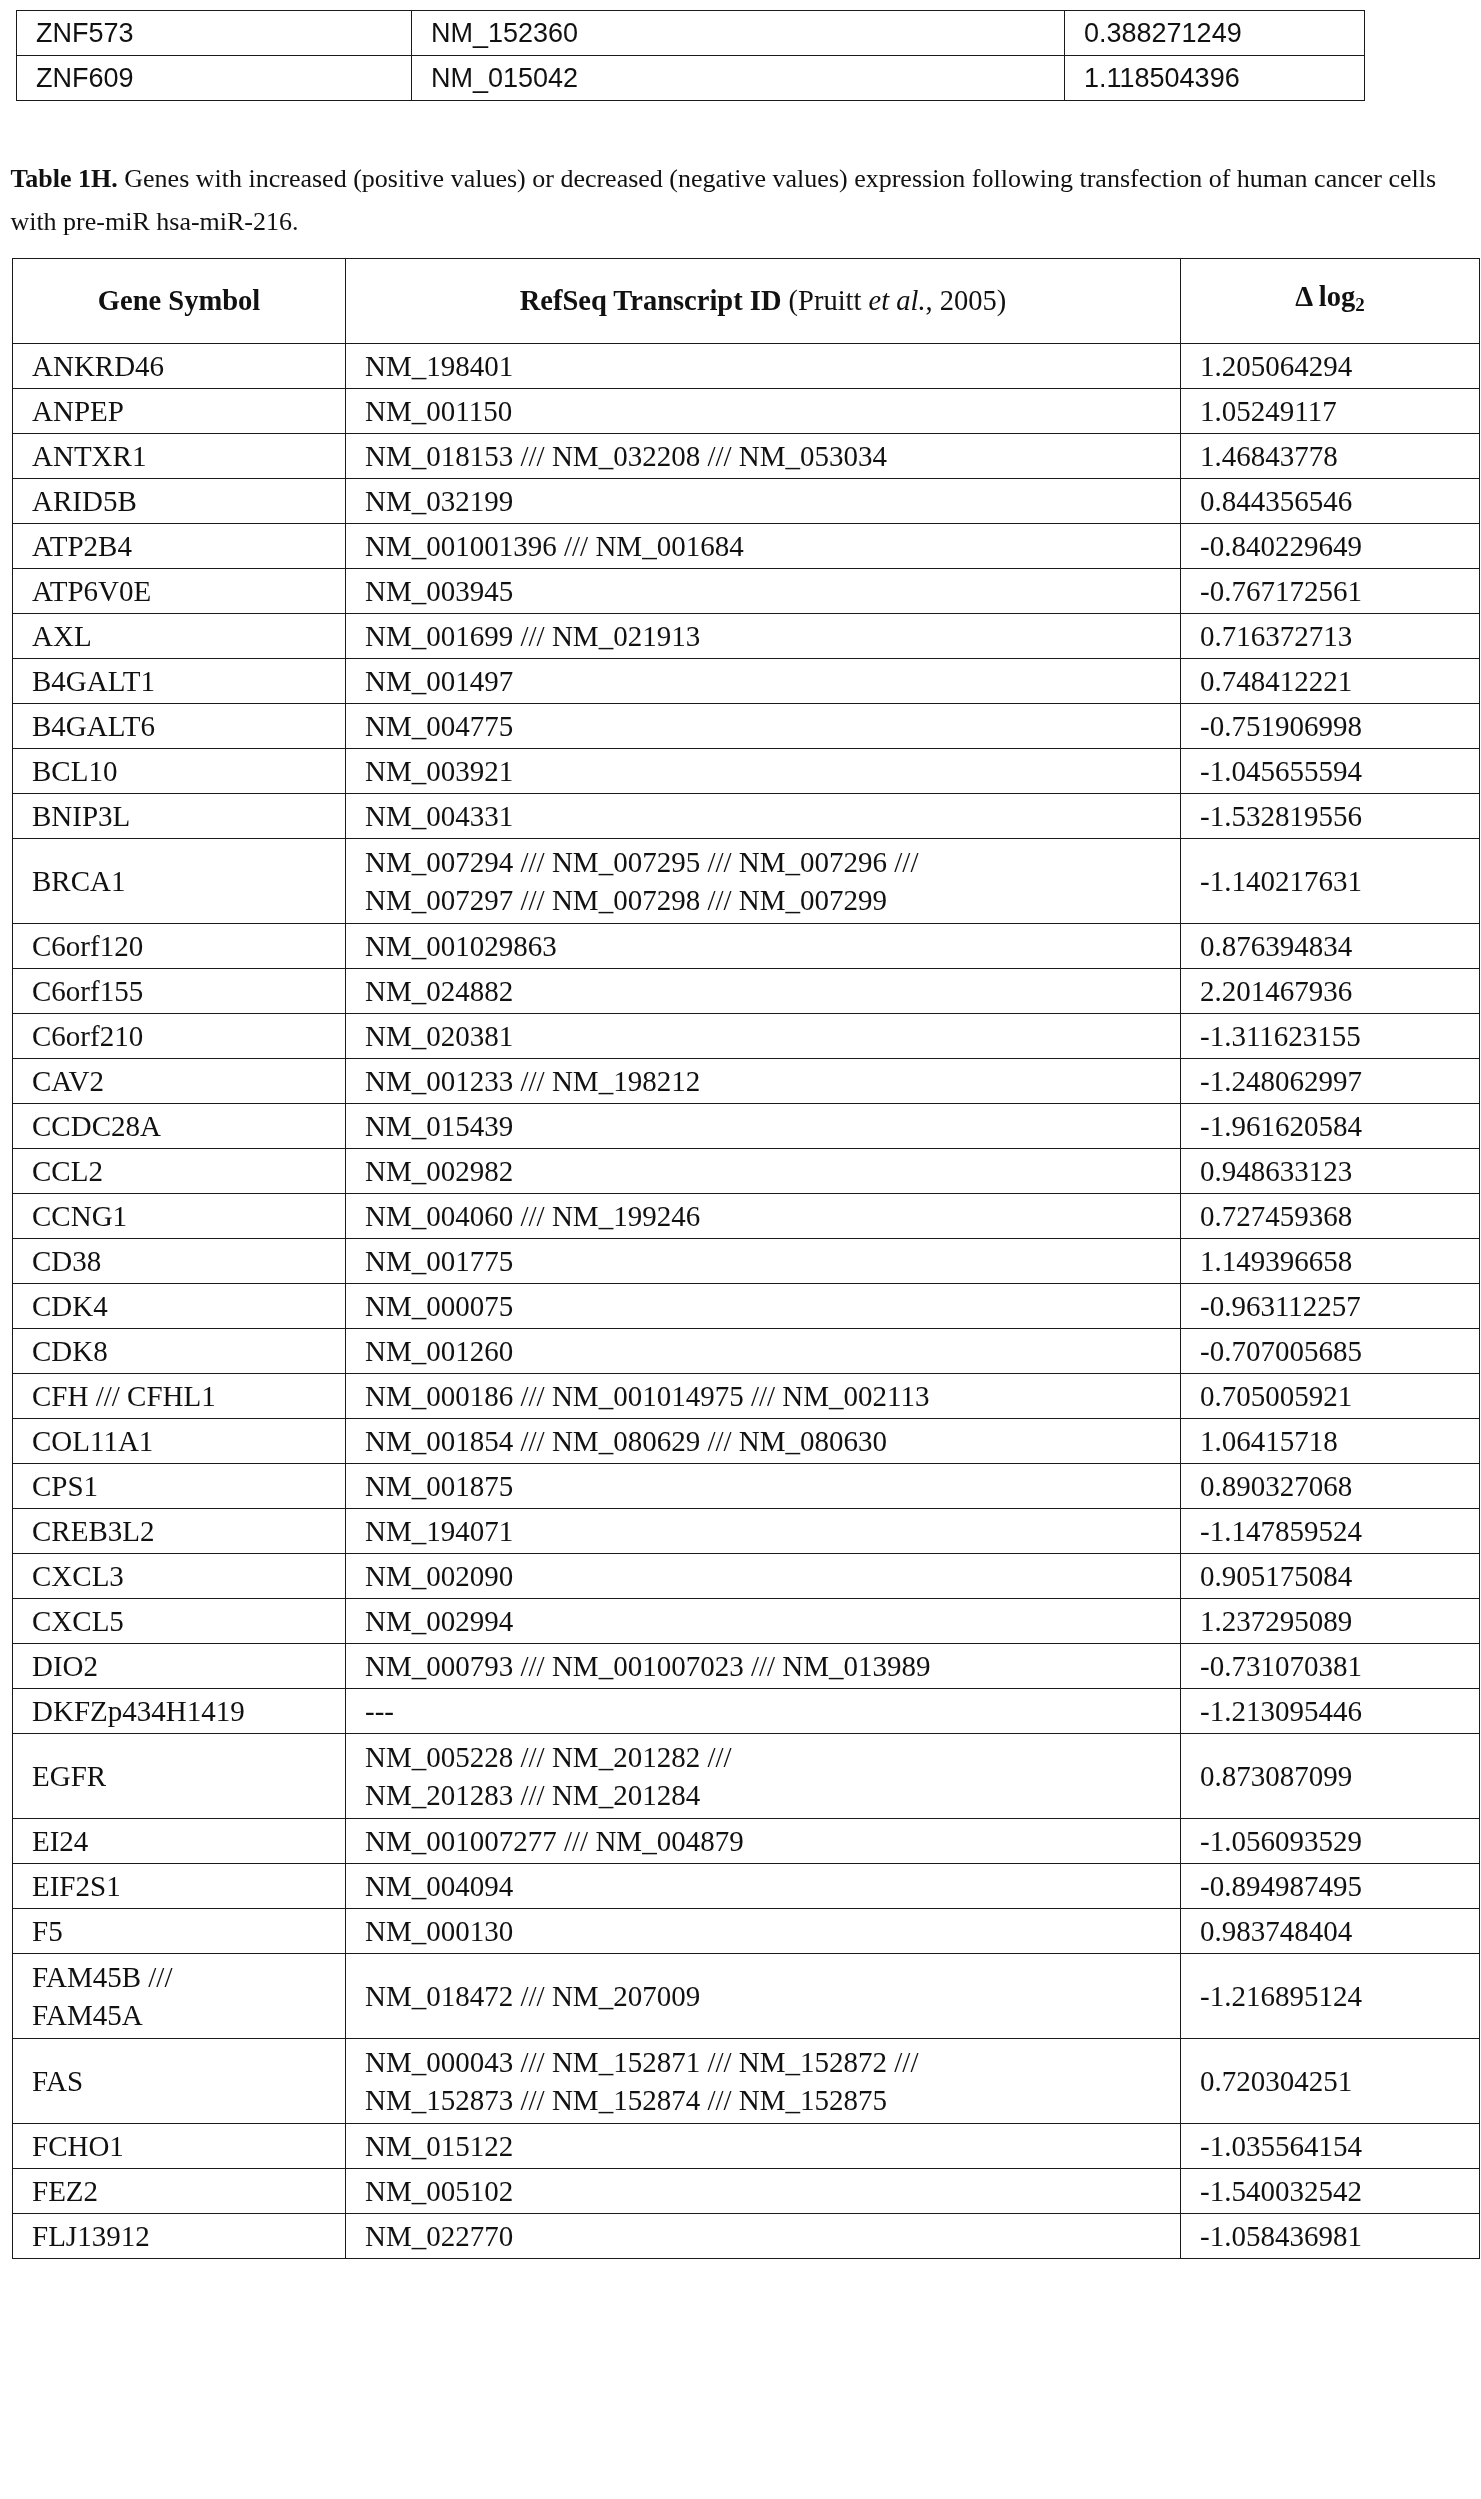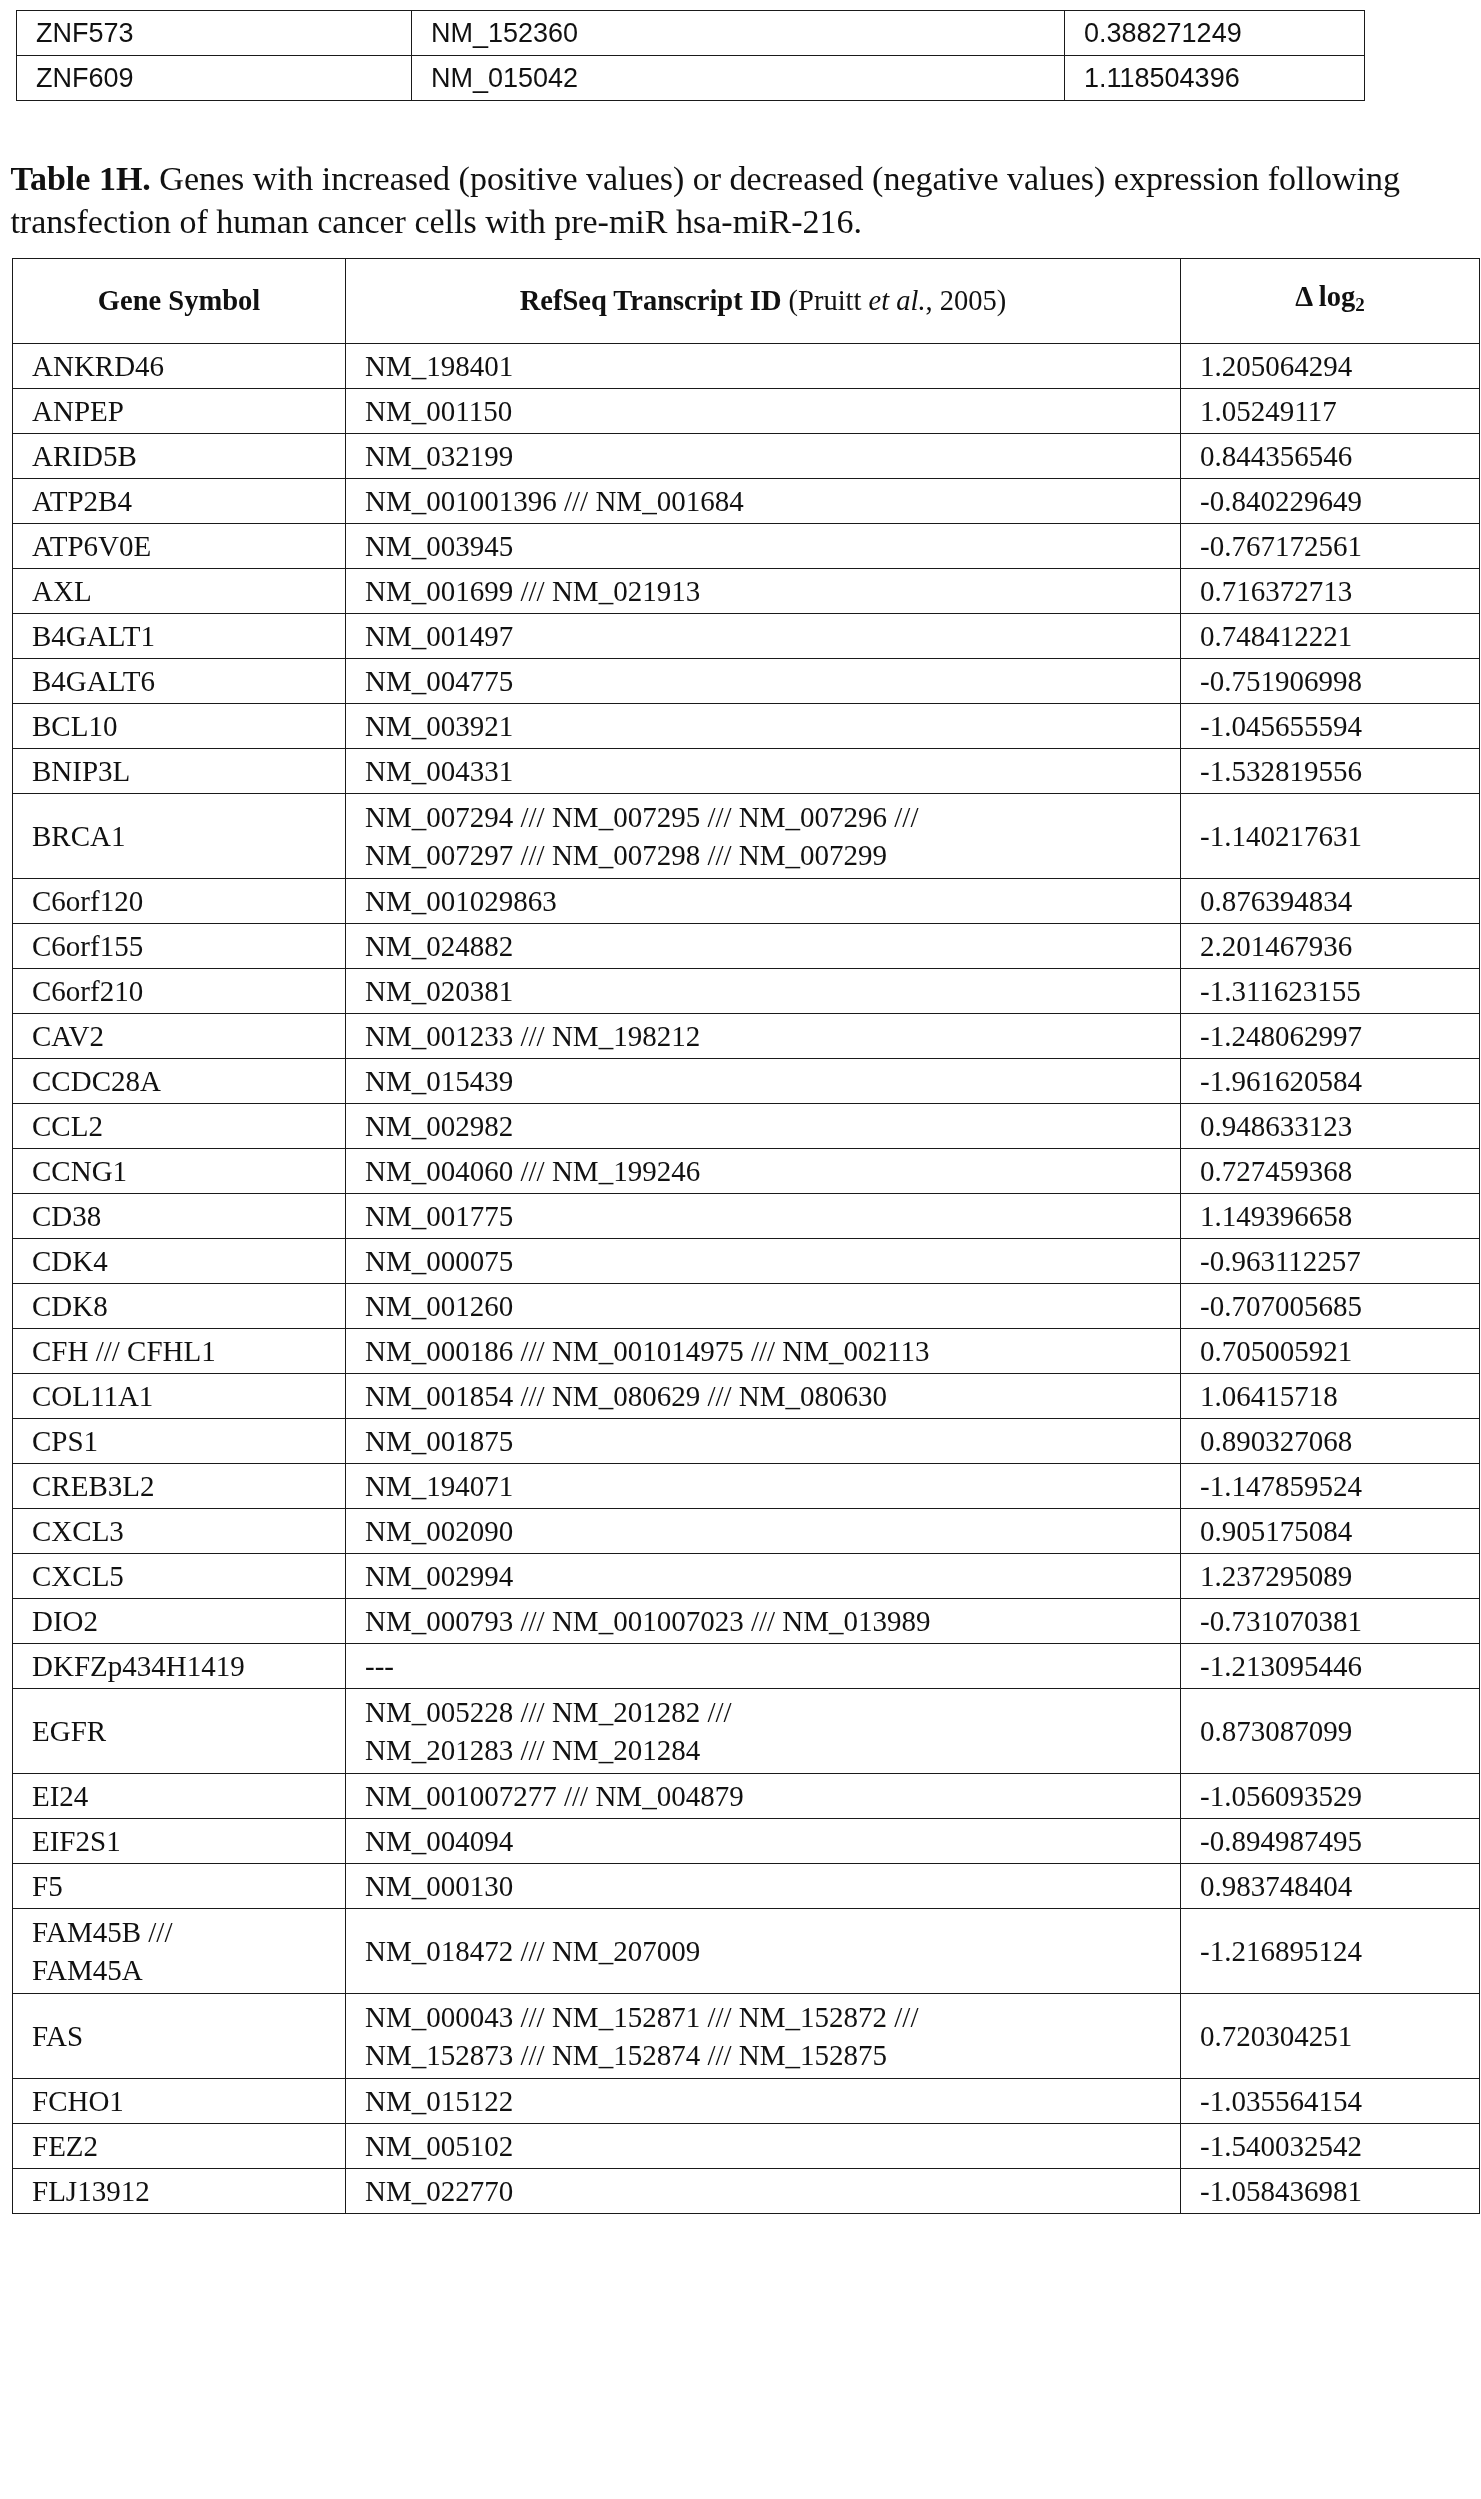--- a/index.html
+++ b/index.html
@@ -1,21 +1,21 @@
 <!DOCTYPE html>
 <html style="font-size:14px"><head>
 <meta charset="utf-8">
 <style>
   html, body { margin: 0; padding: 0; background: #ffffff; }
   body { width: 1482px; height: 2500px; position: relative; font-family: "Liberation Serif", "DejaVu Serif", serif; color: #111; overflow: hidden; }
   table { border-collapse: collapse; position: absolute; table-layout: fixed; }
   td, th { border: 1.7px solid #1a1a1a; padding: 0 0 0 19px; font-size: 29px; line-height: 38px; vertical-align: middle; text-align: left; font-weight: normal; }
   #prev-table { left: 16px; top: 10.4px; width: 1349px; }
   #prev-table td { height: 44px; font-family: "Liberation Sans", "DejaVu Sans", sans-serif; font-size: 27px; }
-  #caption { position: absolute; left: 10.4px; top: 157px; width: 1471px; font-size: 34px; line-height: 43px; }
+  #caption { position: absolute; left: 10.4px; top: 157px; width: 1471px; font-size: 26px; line-height: 43px; }
   #caption b { font-weight: bold; }
   #main-table { left: 12px; top: 258px; width: 1468px; }
   #main-table th { font-weight: bold; text-align: center; height: 60px; padding: 12px; font-size: 28.5px; }
   #main-table th .normal { font-weight: normal; }
   #main-table td { height: 44px; }
   #main-table td.multi { height: 84px; }
   .sub { font-size: 19px; vertical-align: -5.2px; }
 </style>
 </head>
 <body>
@@ -60,20 +60,25 @@
         <td><span>ANKRD46</span></td>
         <td><span>NM_198401</span></td>
         <td><span>1.205064294</span></td>
       </tr>
       <tr>
         <td><span>ANPEP</span></td>
         <td><span>NM_001150</span></td>
         <td><span>1.05249117</span></td>
       </tr>
       <tr>
+        <td><span>ANTXR1</span></td>
+        <td><span>NM_018153 /// NM_032208 /// NM_053034</span></td>
+        <td><span>1.46843778</span></td>
+      </tr>
+      <tr>
         <td><span>ARID5B</span></td>
         <td><span>NM_032199</span></td>
         <td><span>0.844356546</span></td>
       </tr>
       <tr>
         <td><span>ATP2B4</span></td>
         <td><span>NM_001001396 /// NM_001684</span></td>
         <td><span>-0.840229649</span></td>
       </tr>
       <tr>

